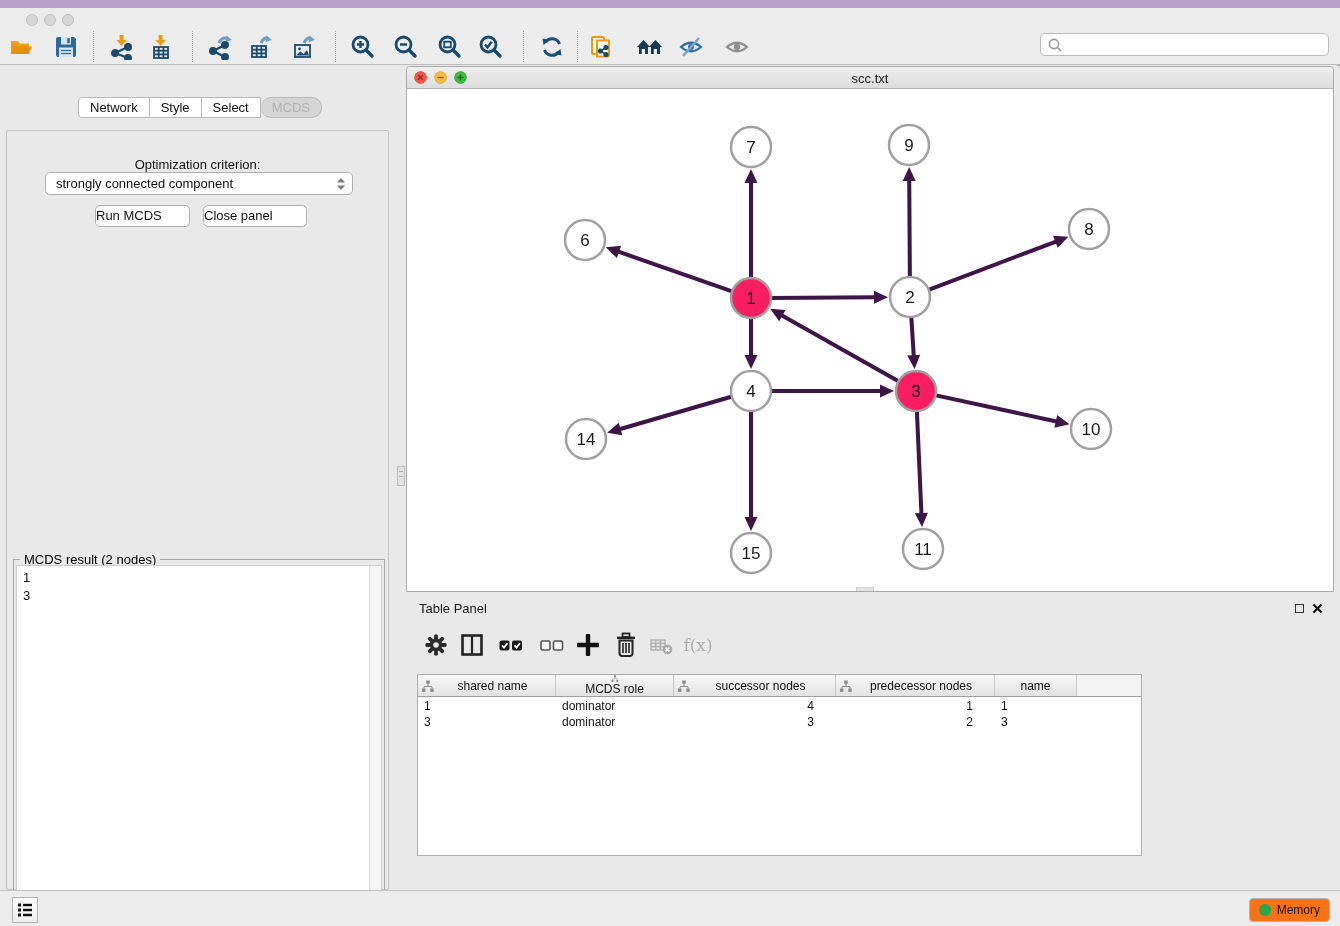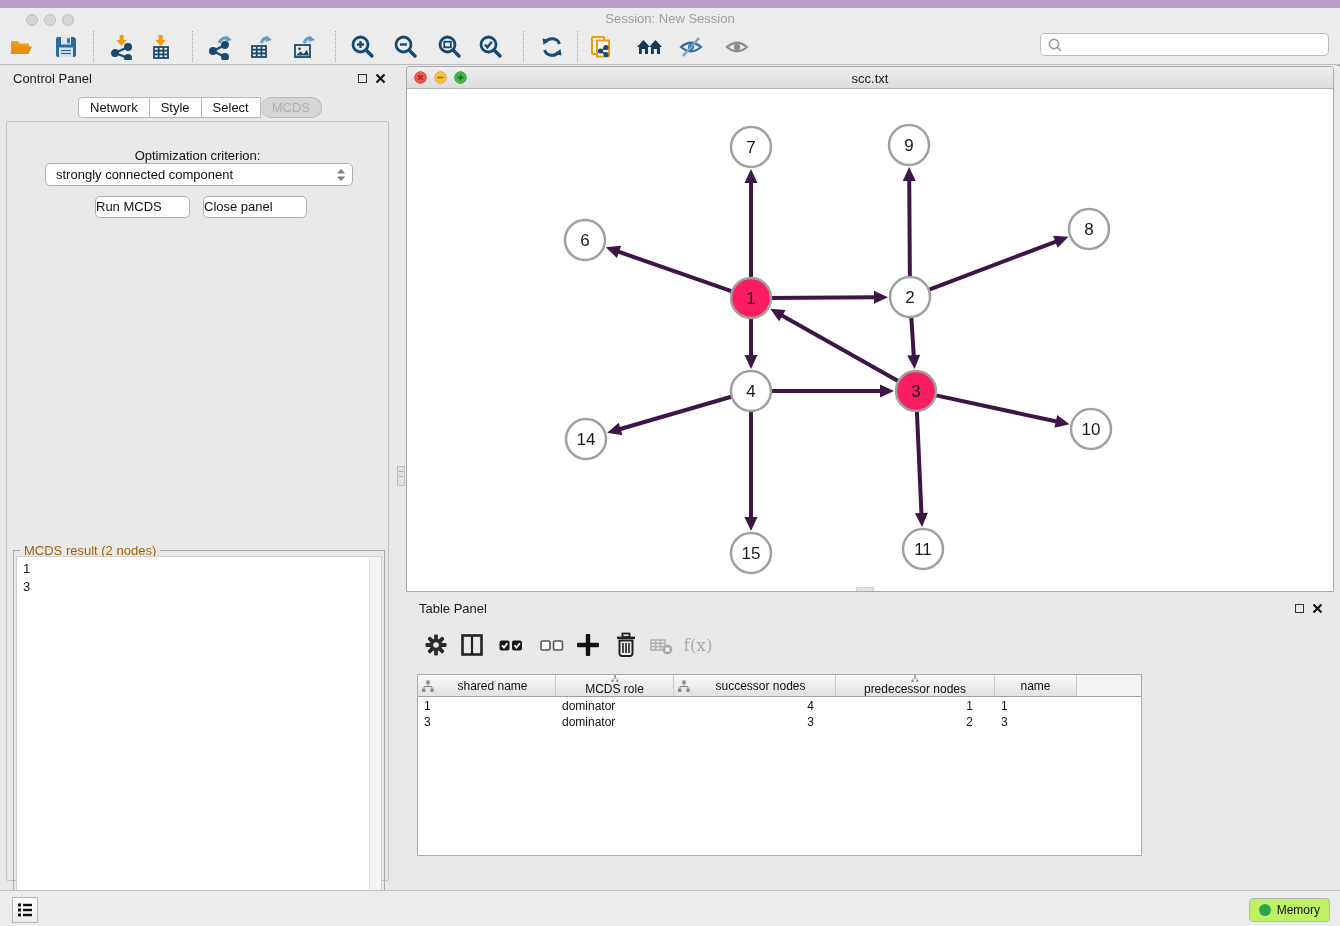--- a/index.html
+++ b/index.html
@@ -25,27 +25,27 @@
   #control-panel { position:absolute; left:0; top:66px; width:395px; height:820px; }
   .panel-head { position:absolute; left:0; top:0; width:100%; height:26px; }
   .panel-title { position:absolute; left:13px; top:5px; font-size:13px; color:#1a1a1a; }
   .float-ico { position:absolute; top:8px; width:9px; height:9px; border:1.5px solid #333; background:transparent; }
   .close-ico { position:absolute; top:7px; width:11px; height:11px; }
   .cp-tabs { position:absolute; left:78px; top:31px; display:flex; }
   .tabbtn { height:21px; line-height:20px; padding:0 11px; font-size:13px; background:#fff; border:1px solid #b9b9b9; border-left:none; color:#111; text-align:center; }
   .tabbtn:first-child { border-left:1px solid #b9b9b9; border-radius:4px 0 0 4px; }
   .tabbtn:last-child { border-radius:0 4px 4px 0; }
   .tabbtn.active { background:#d5d5d5; color:#b0b0b0;border-radius:10px; }
-  .cp-content { position:absolute; left:6px; top:55px; width:383px; height:760px; background:#e9e9e9; border:1px solid #c3c3c3; border-radius:2px; }
+  .cp-content { position:absolute; left:6px; top:64px; width:383px; height:760px; background:#e9e9e9; border:1px solid #c3c3c3; border-radius:2px; }
   .opt-label { position:absolute; left:0; width:100%; top:26px; text-align:center; font-size:13px; color:#111; }
   .mcds-select { position:absolute; left:38px; top:41px; width:308px; height:23px; background:#fff; border:1px solid #b0b0b0; border-radius:5px; font-size:13px; line-height:21px; padding-left:10px; color:#111; }
   .sel-stepper { position:absolute; right:7px; top:5px; }
   .cp-btn { position:absolute; top:74px; height:22px; background:#fff; border:1px solid #b0b0b0; border-radius:5px; font-size:13px; line-height:20px; text-align:left; color:#111; }
   .result-box { position:absolute; left:6px; top:428px; width:372px; height:382px; border:1px solid #a9a9a9; }
-  .result-legend { position:absolute; left:6px; top:-8px; background:#e9e9e9; padding:0 4px; font-size:13px; color:#a16207; }
+  .result-legend { position:absolute; left:6px; top:-8px; background:#e9e9e9; padding:0 4px; font-size:13px; color:#000000; }
   .result-inner { position:absolute; left:2px; top:5px; right:2px; bottom:2px; background:#fff; border:1px solid #cfcfcf; }
   .result-text { position:absolute; left:6px; top:3px; font-size:13px; line-height:18px; color:#111; white-space:pre-line; }
   .result-scroll { position:absolute; right:0; top:0; bottom:0; width:12px; background:#f4f4f4; border-left:1px solid #e0e0e0; }
 
   
   #network-window { position:absolute; left:406px; top:66px; width:928px; height:526px; border:1px solid #a9a9a9; border-radius:4px 4px 0 0; background:#fff; }
   .nw-titlebar { position:absolute; left:0; top:0; width:100%; height:22px; background:linear-gradient(#efefef,#dcdcdc); border-bottom:1px solid #b5b5b5; border-radius:4px 4px 0 0; }
   .nw-title { position:absolute; left:0; right:0; top:4px; text-align:center; font-size:13px; color:#222; }
   .traffic { position:absolute; top:4px; width:13px; height:13px; border-radius:50%; }
   .nw-canvas { position:absolute; left:0; top:23px; width:926px; height:501px; background:#fff; overflow:hidden; }
@@ -56,54 +56,53 @@
   
   #table-panel { position:absolute; left:406px; top:596px; width:928px; height:292px; }
   .tp-toolbar { position:absolute; left:0; top:24px; width:100%; height:48px; }
   .tp-btn { position:absolute; top:9px; width:32px; height:32px; display:flex; align-items:center; justify-content:center; }
   .fx-label { font-family:"DejaVu Serif","Liberation Serif",serif; font-size:17px; color:#ababab; }
   .tbl-box { position:absolute; left:11px; top:78px; width:725px; height:182px; background:#fff; border:1px solid #adadad; overflow:hidden; }
   .tbl-header { position:absolute; left:0; top:0; width:100%; height:22px; background:linear-gradient(#f8f8f8,#e2e2e2); border-bottom:1px solid #9f9f9f; display:flex; }
   .th { display:flex; align-items:center; border-right:1px solid #c9c9c9; font-size:12px; color:#111; padding:0 4px; }
   .th .th-label { flex:1; text-align:center; }
   .th-rest { flex:1; background:#f3f3f3; }
-  .c0{width:138px;} .c1{width:118px;flex-direction:column;} .c2{width:162px;} .c3{width:159px;flex-direction:column;} .c4{width:82px; justify-content:center;}
+  .c0{width:138px;} .c1{width:118px;flex-direction:column;} .c2{width:162px;} .c3{width:159px;} .c4{width:82px; justify-content:center;}
   .tbl-rows { position:absolute; left:0; top:23px; width:100%; }
   .trow { display:flex; height:16px; font-size:12px; color:#111; align-items:center; }
   .td { overflow:hidden; white-space:nowrap; }
   .td.a-left { padding-left:6px; text-align:left; }
   .td.a-right { padding-right:22px; text-align:right; }
   .tp-strip { position:absolute; left:11px; top:260px; width:906px; height:10px; }
   .tp-tabs { position:absolute; left:50%; transform:translateX(-50%); top:270px; display:flex; }
   .tp-tabs .tabbtn { height:22px; line-height:21px; padding:0 13px; border-radius:0; }
   .tp-tabs .tabbtn:first-child { border-radius:5px 0 0 5px; border-left:1px solid #b9b9b9; }
   .tp-tabs .tabbtn:last-child { border-radius:0 5px 5px 0; }
 
   
   #status-bar { position:absolute; left:0; top:890px; width:1340px; height:36px; background:#ececec; border-top:1px solid #c3c3c3; }
   .list-btn { position:absolute; left:12px; top:6px; width:26px; height:26px; background:linear-gradient(#fdfdfd,#ededed); border:1px solid #b3b3b3; display:flex; align-items:center; justify-content:center; }
-  .memory-btn { position:absolute; right:10px; top:7px; height:24px; padding:0 9px; background:#bef264; border:1px solid #b5b5b5; border-radius:4px; display:flex; align-items:center; gap:6px; font-size:12px; color:#111; }
+  .memory-btn { position:absolute; right:10px; top:7px; height:24px; padding:0 9px; background:#f97316; border:1px solid #b5b5b5; border-radius:4px; display:flex; align-items:center; gap:6px; font-size:12px; color:#111; }
   .mem-dot { width:12px; height:12px; border-radius:50%; background:#2da44e; }
 </style>
 </head>
 <body>
 
 <div id="app">
 
   <div class="purple-strip"></div>
   <div class="purple-right"></div>
   <div class="corner-blue" style="left:0;top:921px;width:5px;height:5px;"></div>
   <div class="corner-blue" style="left:1333px;top:917px;width:7px;height:9px;"></div>
 
   <div id="header">
     <div class="titlebar">
       <div class="tl-dot" style="left:26px"></div>
       <div class="tl-dot" style="left:44px"></div>
       <div class="tl-dot" style="left:62px"></div>
-      <div class="win-title">Session: New Session</div>
     </div>
 
     <div class="toolbar">
 
       <div class="tbtn" style="left:7px">
         <svg width="26" height="26" viewBox="0 0 26 26">
           <path d="M3 7 h7 l2 2.5 h9 v3 h-18 z" fill="#f6a41b"></path>
           <path d="M3 20 V8.5 h6.5 l2 2.5 H21 V20 Z" fill="#f09a10"></path>
           <path d="M5.5 12.5 H24 L20.5 20 H2.5 Z" fill="#e88f0c"></path>
         </svg>
@@ -269,28 +268,20 @@
         <svg width="18" height="18" viewBox="0 0 18 18">
           <circle cx="8" cy="8" r="4.6" fill="none" stroke="#9a9a9a" stroke-width="1.6"></circle>
           <line x1="11.5" y1="11.5" x2="15" y2="15" stroke="#9a9a9a" stroke-width="1.6"></line>
         </svg>
         <input value="" style="">
       </div>
     </div>
   </div>
 
   <div id="control-panel">
-    <div class="panel-head">
-      <div class="panel-title">Control Panel</div>
-      <div class="float-ico" style="right:28px"></div>
-      <svg class="close-ico" style="right:9px" viewBox="0 0 11 11">
-        <line x1="1.5" y1="1.5" x2="9.5" y2="9.5" stroke="#111" stroke-width="2.2"></line>
-        <line x1="9.5" y1="1.5" x2="1.5" y2="9.5" stroke="#111" stroke-width="2.2"></line>
-      </svg>
-    </div>
 
     <div class="cp-tabs">
       <div class="tabbtn">Network</div>
       <div class="tabbtn">Style</div>
       <div class="tabbtn">Select</div>
       <div class="tabbtn active">MCDS</div>
     </div>
 
     <div class="cp-content">
       <div class="opt-label">Optimization criterion:</div>

